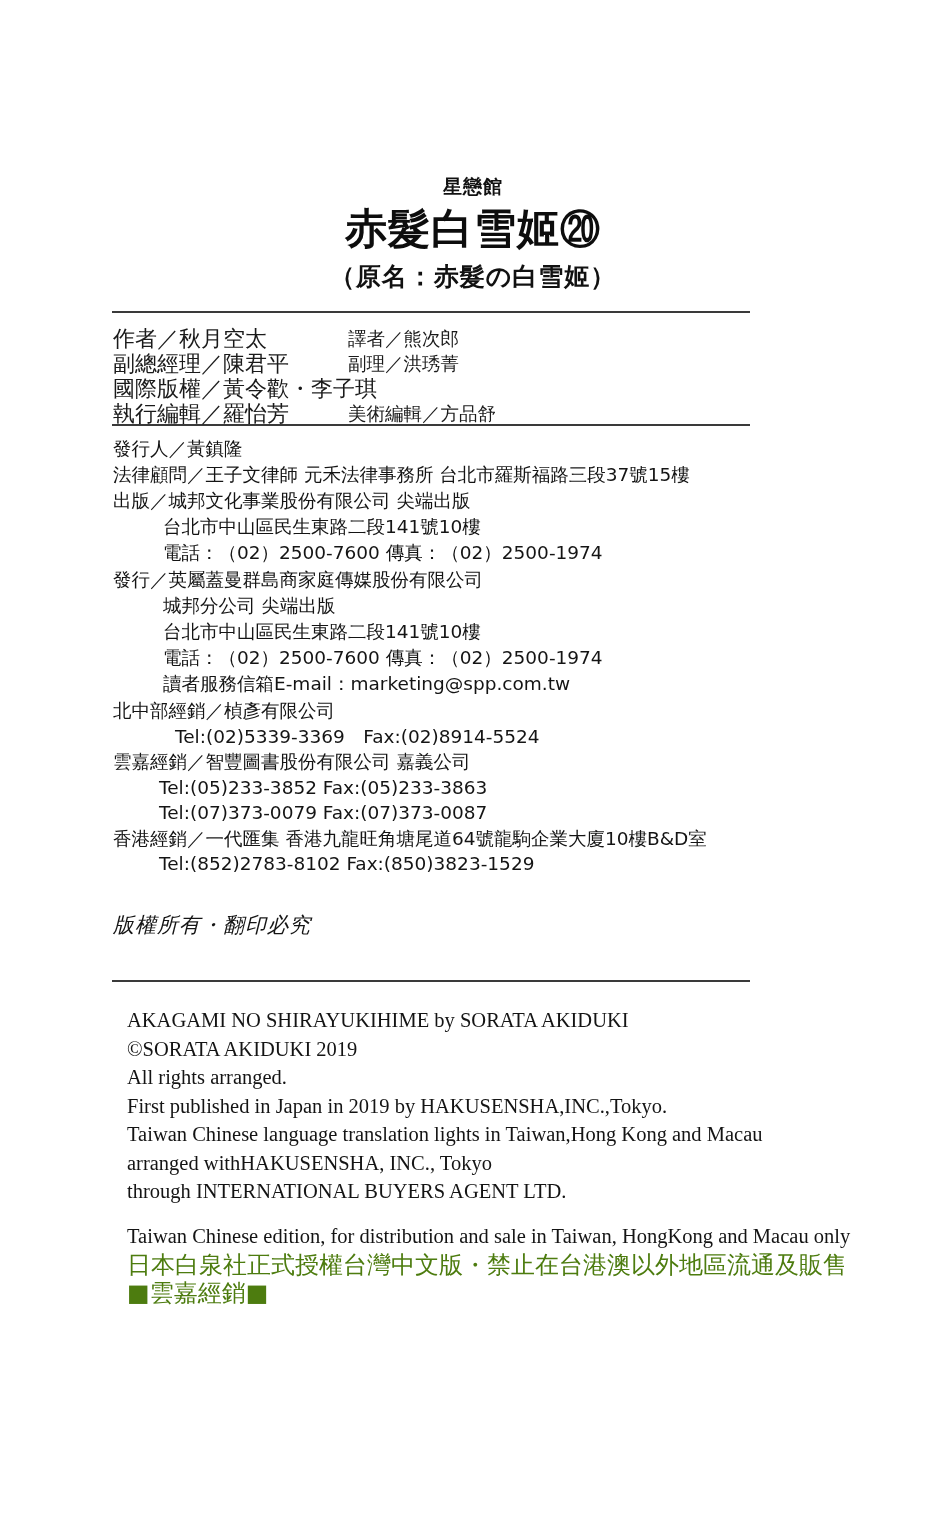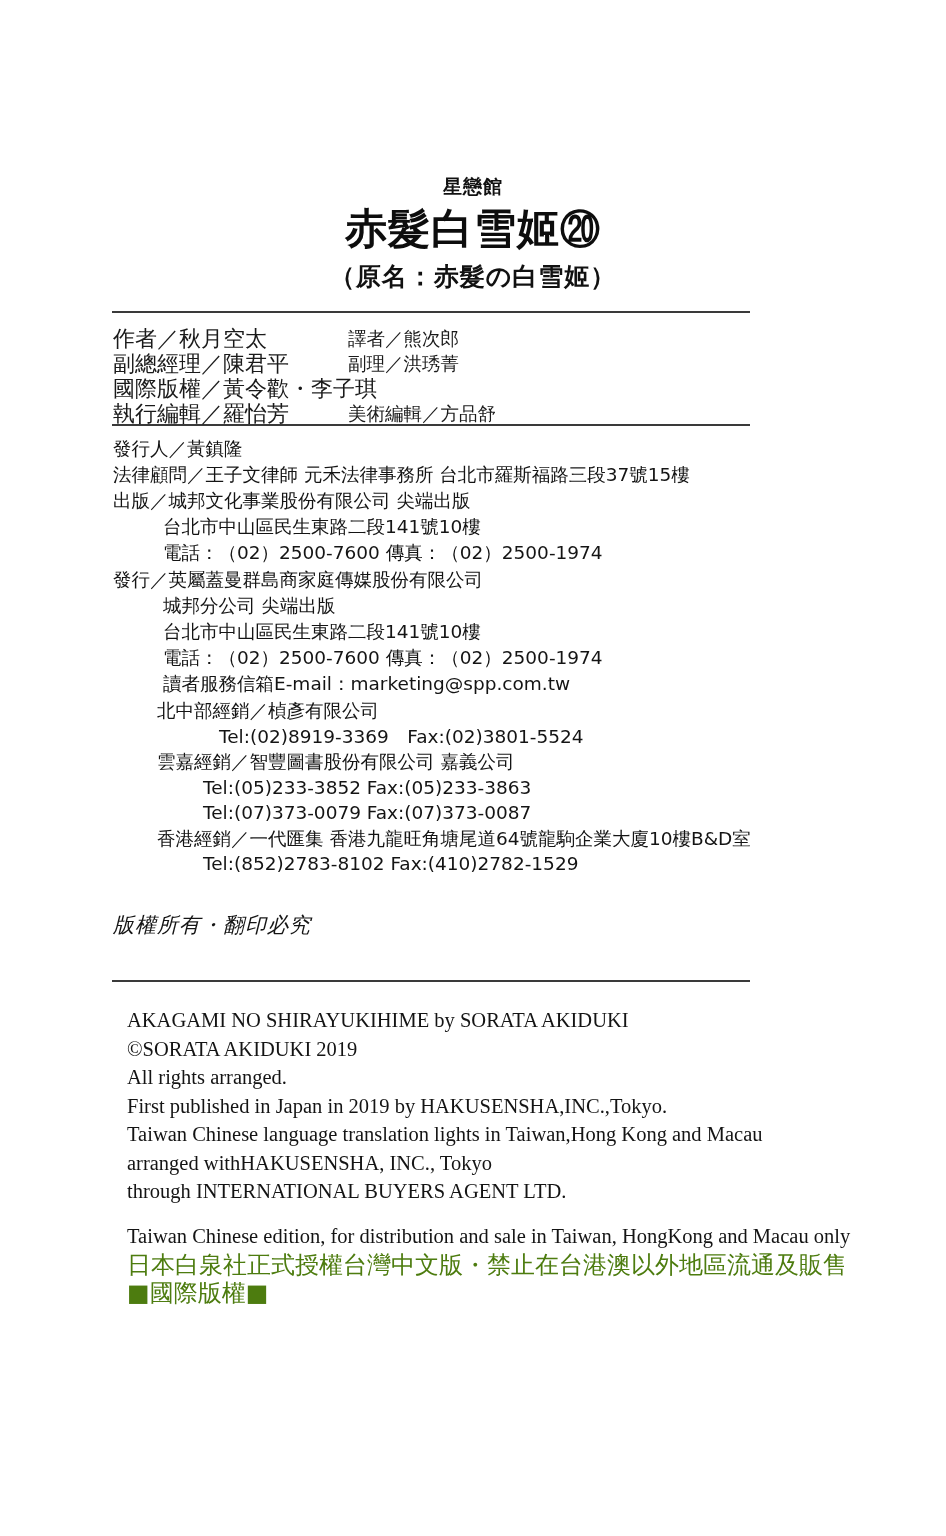--- a/index.html
+++ b/index.html
@@ -111,21 +111,21 @@
   
   #publisher { top: 436px; }
   #publisher .line { line-height: 26px; }
   .indent-1 { padding-left: 50px; }
 
   
   #distribution { top: 567px; }
   #distribution .line { line-height: 26px; }
 
   
-  #agents { top: 698px; margin-left: 44px; }
+  #agents { top: 698px; }
   #agents .line { line-height: 25.5px; }
   .indent-tel-a { padding-left: 62px; }
   .indent-tel-b { padding-left: 46px; }
 
   
   #copyright-notice {
     top: 913px;
   }
   #copyright-notice .line {
     font-size: 21px;
@@ -199,41 +199,41 @@
   <div class="block" id="distribution">
     <div class="line zh">發行／英屬蓋曼群島商家庭傳媒股份有限公司</div>
     <div class="line zh indent-1">城邦分公司 尖端出版</div>
     <div class="line zh indent-1">台北市中山區民生東路二段141號10樓</div>
     <div class="line zh indent-1">電話：（02）2500-7600 傳真：（02）2500-1974</div>
     <div class="line zh indent-1">讀者服務信箱E-mail：marketing@spp.com.tw</div>
   </div>
 
   <div class="block" id="agents">
     <div class="line zh">北中部經銷／楨彥有限公司</div>
-    <div class="line zh indent-tel-a">Tel:(02)8919-3369　Fax:(02)3801-5524</div>
+    <div class="line zh indent-tel-a">Tel:(02)5339-3369　Fax:(02)8914-5524</div>
     <div class="line zh">雲嘉經銷／智豐圖書股份有限公司 嘉義公司</div>
     <div class="line zh indent-tel-b">Tel:(05)233-3852  Fax:(05)233-3863</div>
     <div class="line zh indent-tel-b">Tel:(07)373-0079  Fax:(07)373-0087</div>
     <div class="line zh">香港經銷／一代匯集 香港九龍旺角塘尾道64號龍駒企業大廈10樓B&amp;D室</div>
-    <div class="line zh indent-tel-b">Tel:(852)2783-8102  Fax:(410)2782-1529</div>
+    <div class="line zh indent-tel-b">Tel:(852)2783-8102  Fax:(850)3823-1529</div>
   </div>
 
   <div class="block" id="copyright-notice">
     <div class="line zh">版權所有・翻印必究</div>
   </div>
 
   <div class="en-block" id="english-rights">
     <div class="en-line">AKAGAMI NO SHIRAYUKIHIME by SORATA AKIDUKI</div>
     <div class="en-line">©SORATA AKIDUKI 2019</div>
     <div class="en-line">All rights arranged.</div>
     <div class="en-line">First published in Japan in 2019 by HAKUSENSHA,INC.,Tokyo.</div>
     <div class="en-line">Taiwan Chinese language translation lights in Taiwan,Hong Kong and Macau</div>
     <div class="en-line">arranged withHAKUSENSHA, INC., Tokyo</div>
     <div class="en-line">through INTERNATIONAL BUYERS AGENT LTD.</div>
   </div>
 
   <div class="en-block" id="english-edition">
     <div class="en-line">Taiwan Chinese edition, for distribution and sale in Taiwan, HongKong and Macau only</div>
     <div class="mixed-line">日本白泉社正式授權台灣中文版・禁止在台港澳以外地區流通及販售</div>
-    <div class="mixed-line sq">■國際版權■</div>
+    <div class="mixed-line sq">■雲嘉經銷■</div>
   </div>
 
 </div>
 
 </body></html>

